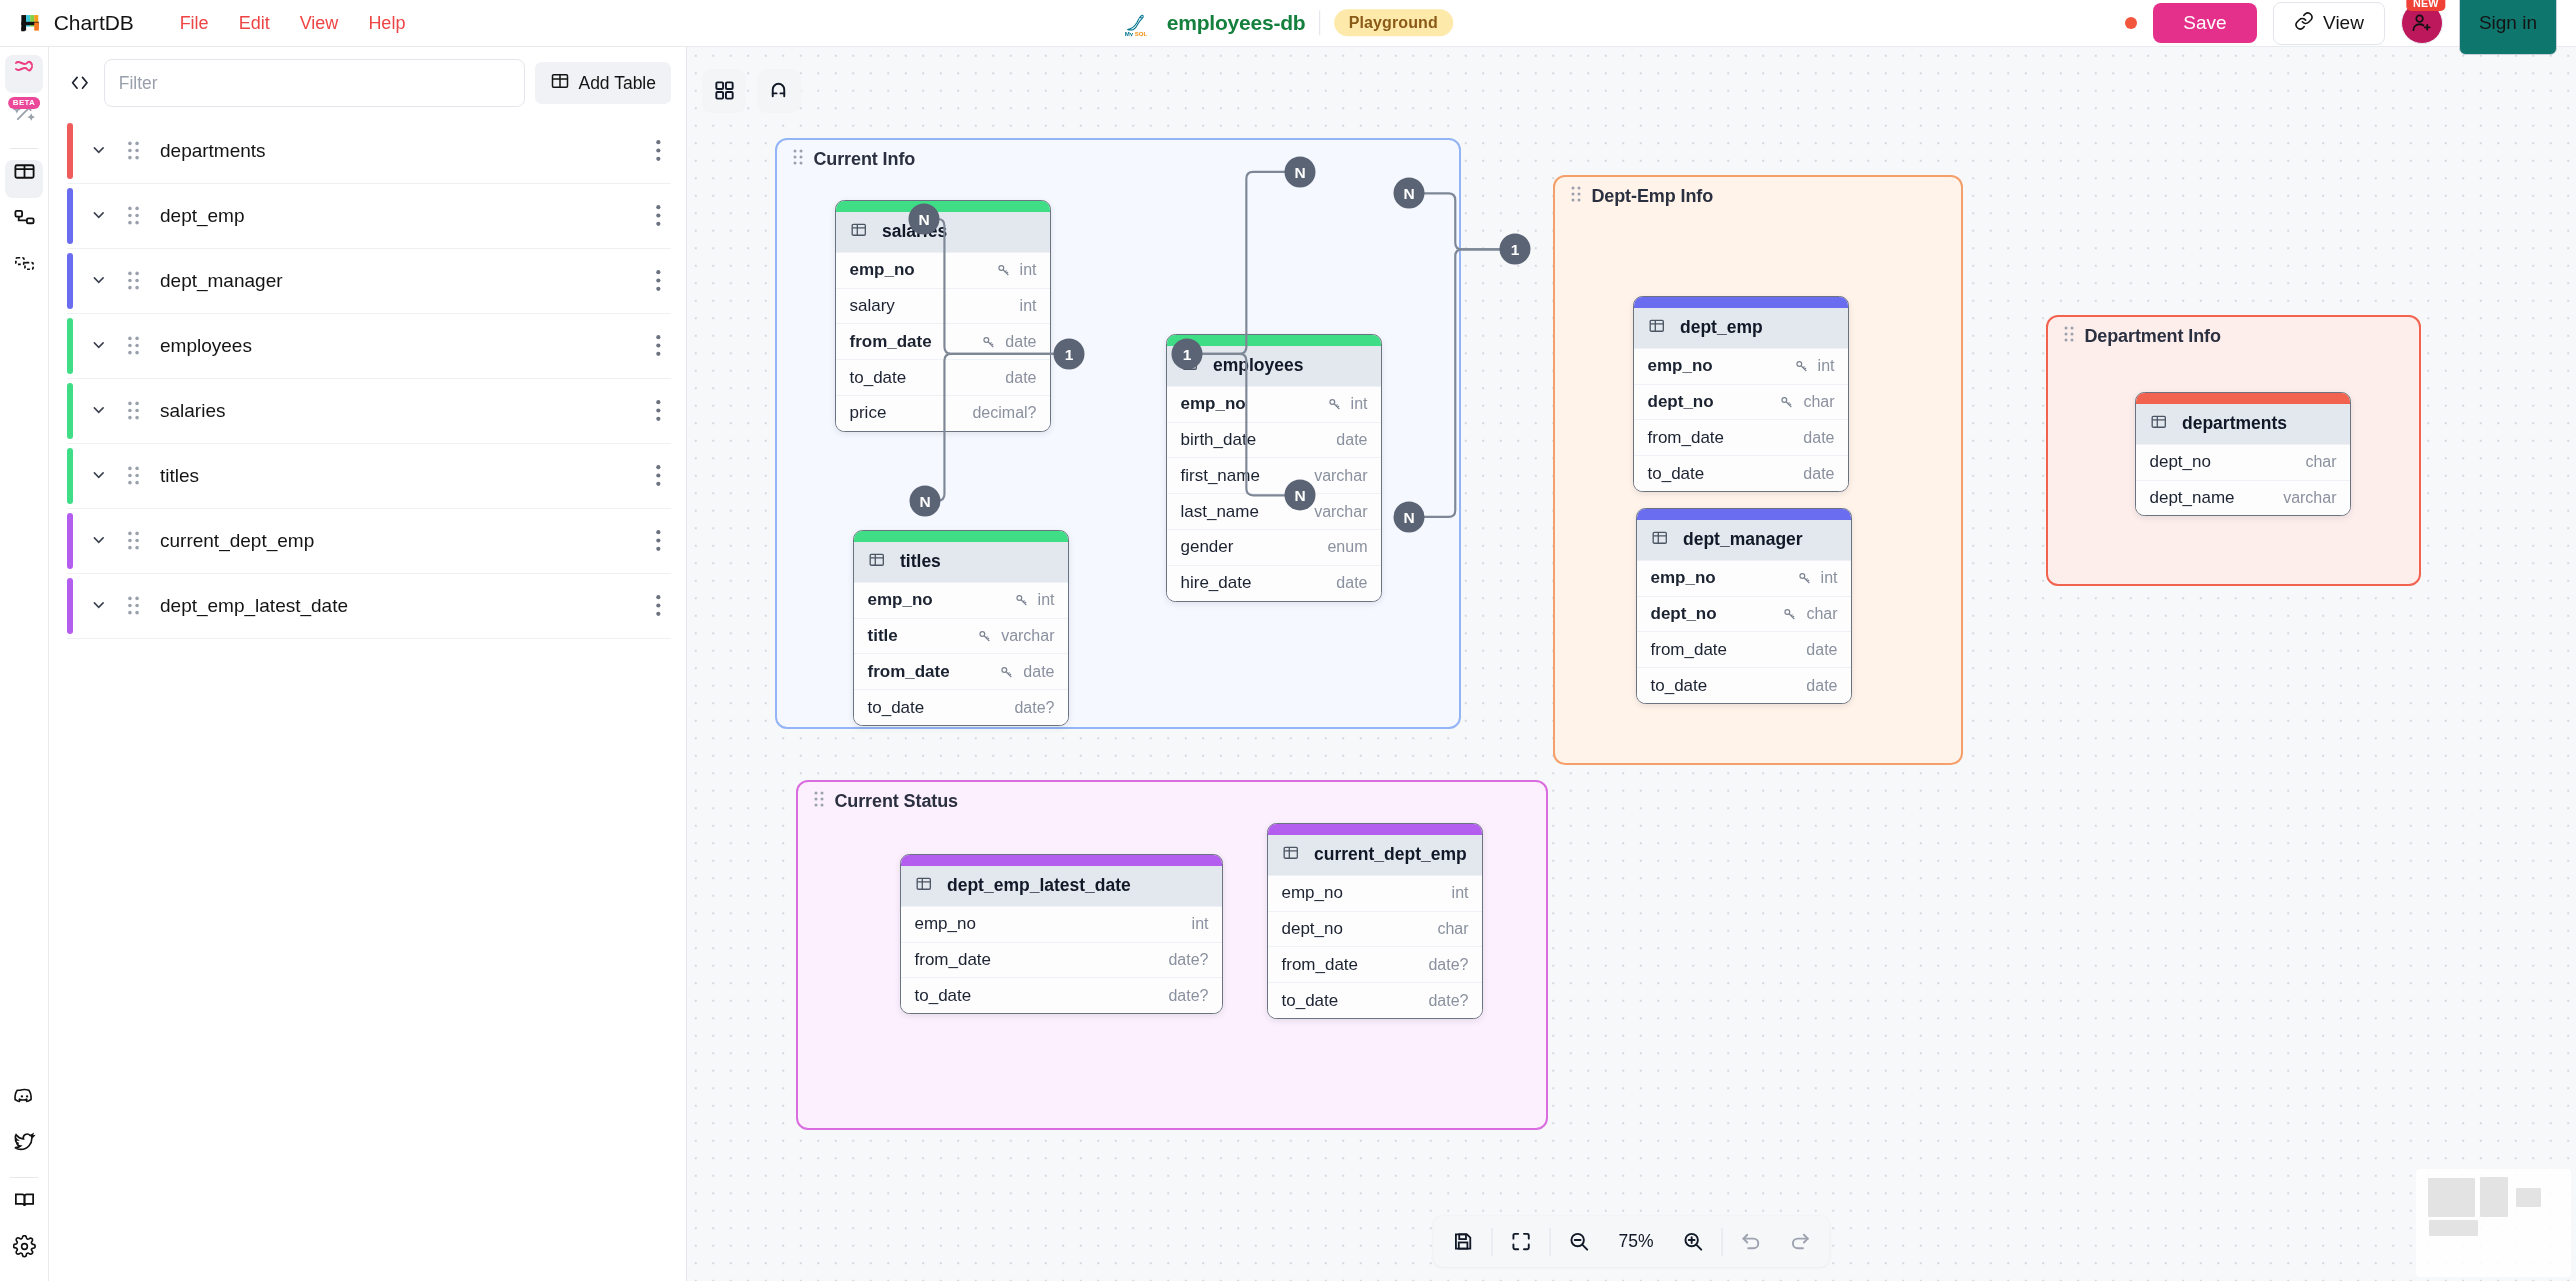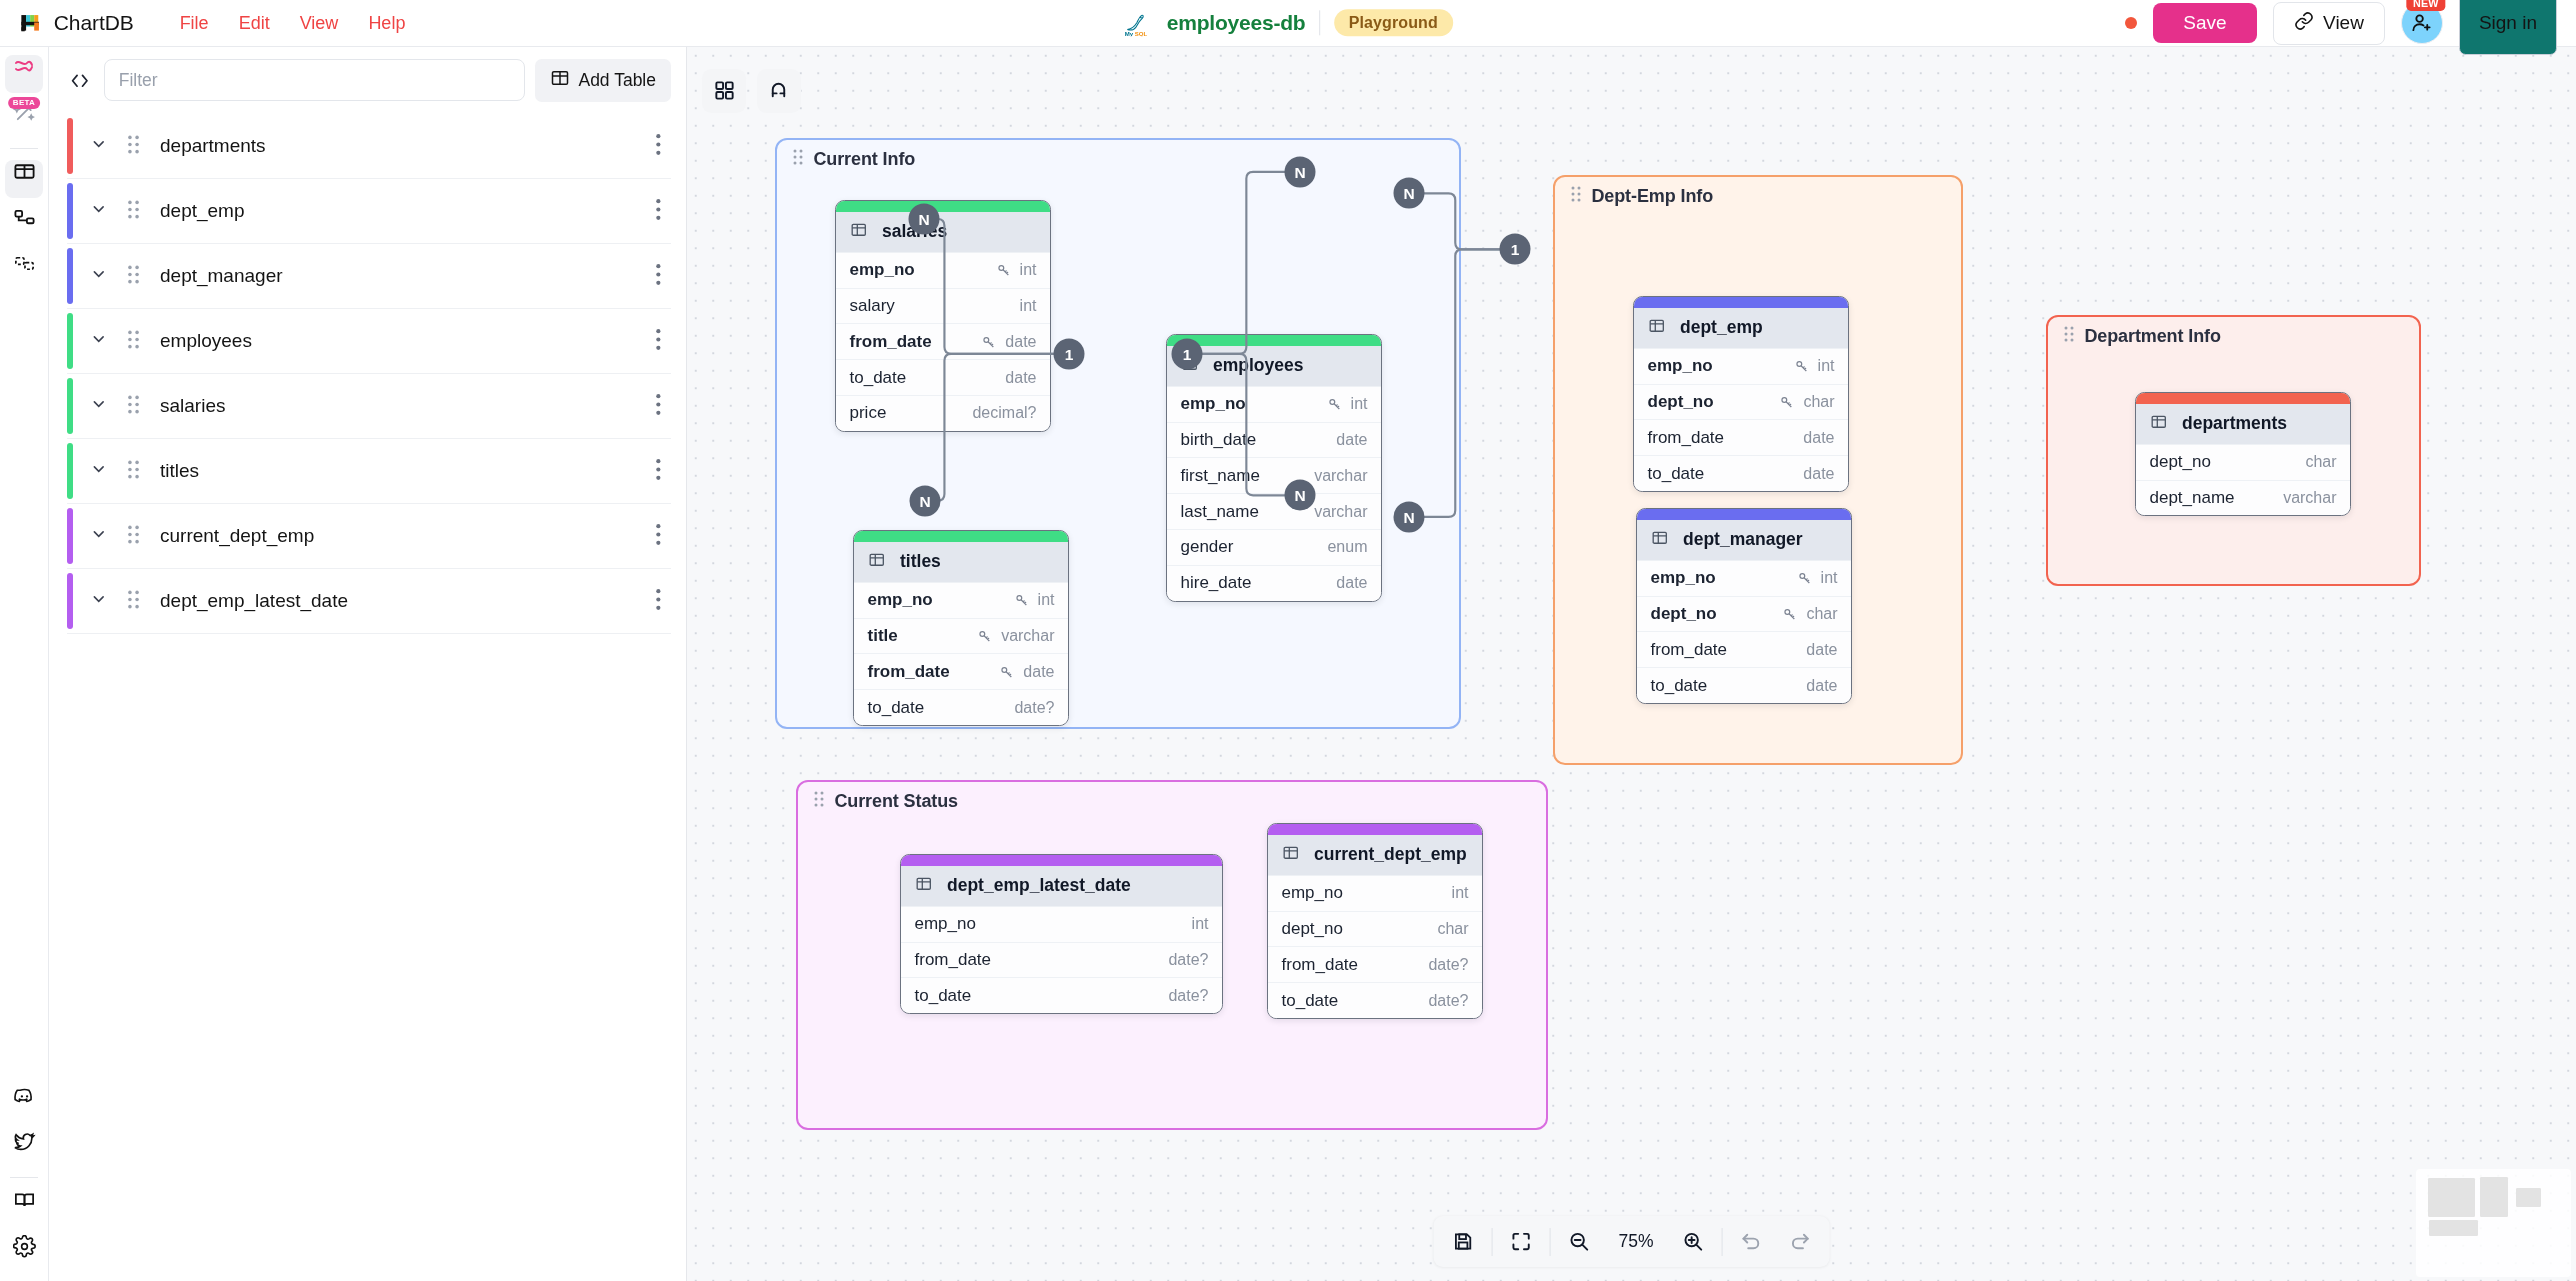--- a/index.html
+++ b/index.html
@@ -46,21 +46,21 @@
     background: #e5308b; color: #fff; font-size: 19px; font-weight: 500;
     padding: 8.8px 30px; border-radius: 8px; border: none; cursor: pointer;
   }
   .btn-embed {
     background: #fff; color: #141414; font-size: 19px; font-weight: 400;
     padding: 8px 20px; border-radius: 8px; border: 1px solid #e2e5ea; cursor: pointer;
     display: flex; align-items: center; gap: 9.4px;
   }
   .btn-avatar {
     position: relative; width: 42px; height: 42px; border-radius: 50%;
-    background: #7dd3fc; border: 1px solid #eceef2; cursor: pointer;
+    background: #be185d; border: 1px solid #eceef2; cursor: pointer;
     display: flex; align-items: center; justify-content: center;
   }
   .badge-new {
     position: absolute; top: -8px; left: 50%; transform: translateX(-40%);
     background: #ef4136; color: #fff; font-size: 10.8px; font-weight: 700;
     padding: 2px 6.7px; border-radius: 4.7px; letter-spacing: 0.2px; white-space: nowrap;
   }
   .btn-signin {
     background: #0f766e; color: #141414; font-size: 19px;
     padding: 20px 19px; border-radius: 6.7px; border: 1px solid #c9ced8; cursor: pointer;
@@ -91,21 +91,21 @@
     position: absolute; top: 47px; left: 49px; width: 638px; height: 1235px;
     background: #fff; border-right: 0.7px solid #e5e7eb; z-index: 20;
     display: flex; flex-direction: column;
   }
   .sb-toolbar { display: flex; align-items: center; gap: 10.8px; padding: 12px 15px 9.4px 17.5px; }
   .sb-code-btn {
     width: 27px; height: 27px; display: flex; align-items: center; justify-content: center;
     cursor: pointer; color: #1f2430; font-size: 18px;
   }
   .sb-filter {
-    flex: 1; height: 42px; border: 1px solid #e3e6eb; border-radius: 8px;
+    flex: 1; height: 48px; border: 1px solid #e3e6eb; border-radius: 8px;
     padding: 0 13.5px; font-size: 17.5px; color: #111; outline: none;
     font-family: "Liberation Sans", sans-serif; background: #fff;
   }
   .sb-filter::placeholder { color: #99a0ac; }
   .sb-add {
     display: flex; align-items: center; gap: 8px; background: #f1f2f5;
     border: none; border-radius: 6.7px; padding: 8.8px 15px;
     font-size: 17.5px; color: #141414; cursor: pointer;
     font-family: "Liberation Sans", sans-serif;
   }

